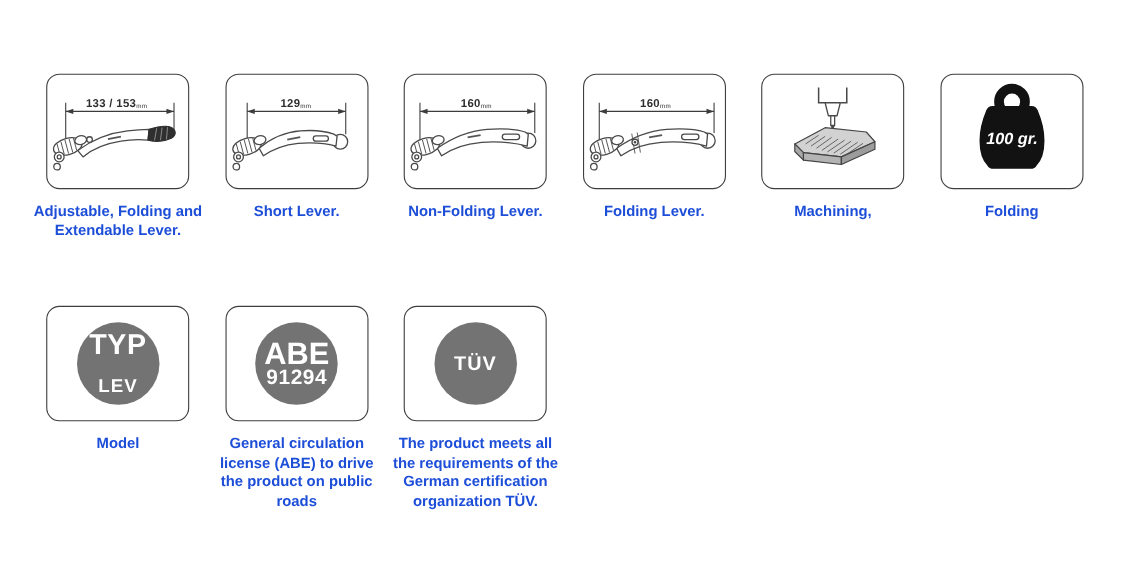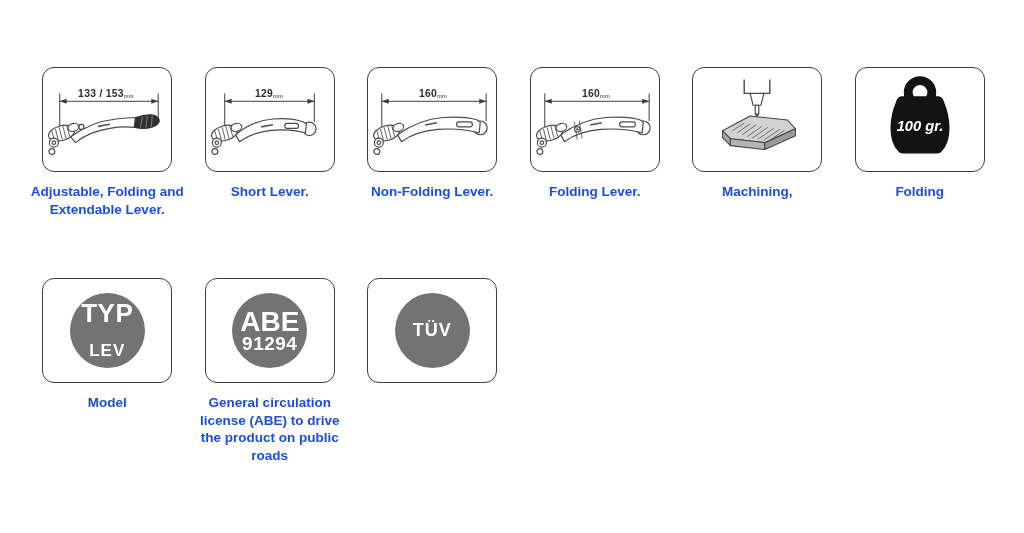--- a/index.html
+++ b/index.html
@@ -210,15 +210,16 @@
     </div>
     <div class="caption">General circulation license (ABE) to drive the product on public roads</div>
   </div>
 
   <div class="cell">
     <div class="card">
       <div class="badge">
         <div class="badge-tuv">TÜV</div>
       </div>
     </div>
+    <div class="caption">The product meets all the requirements of the German certification organization TÜV.</div>
   </div>
 
 </div>
 
 </body></html>

